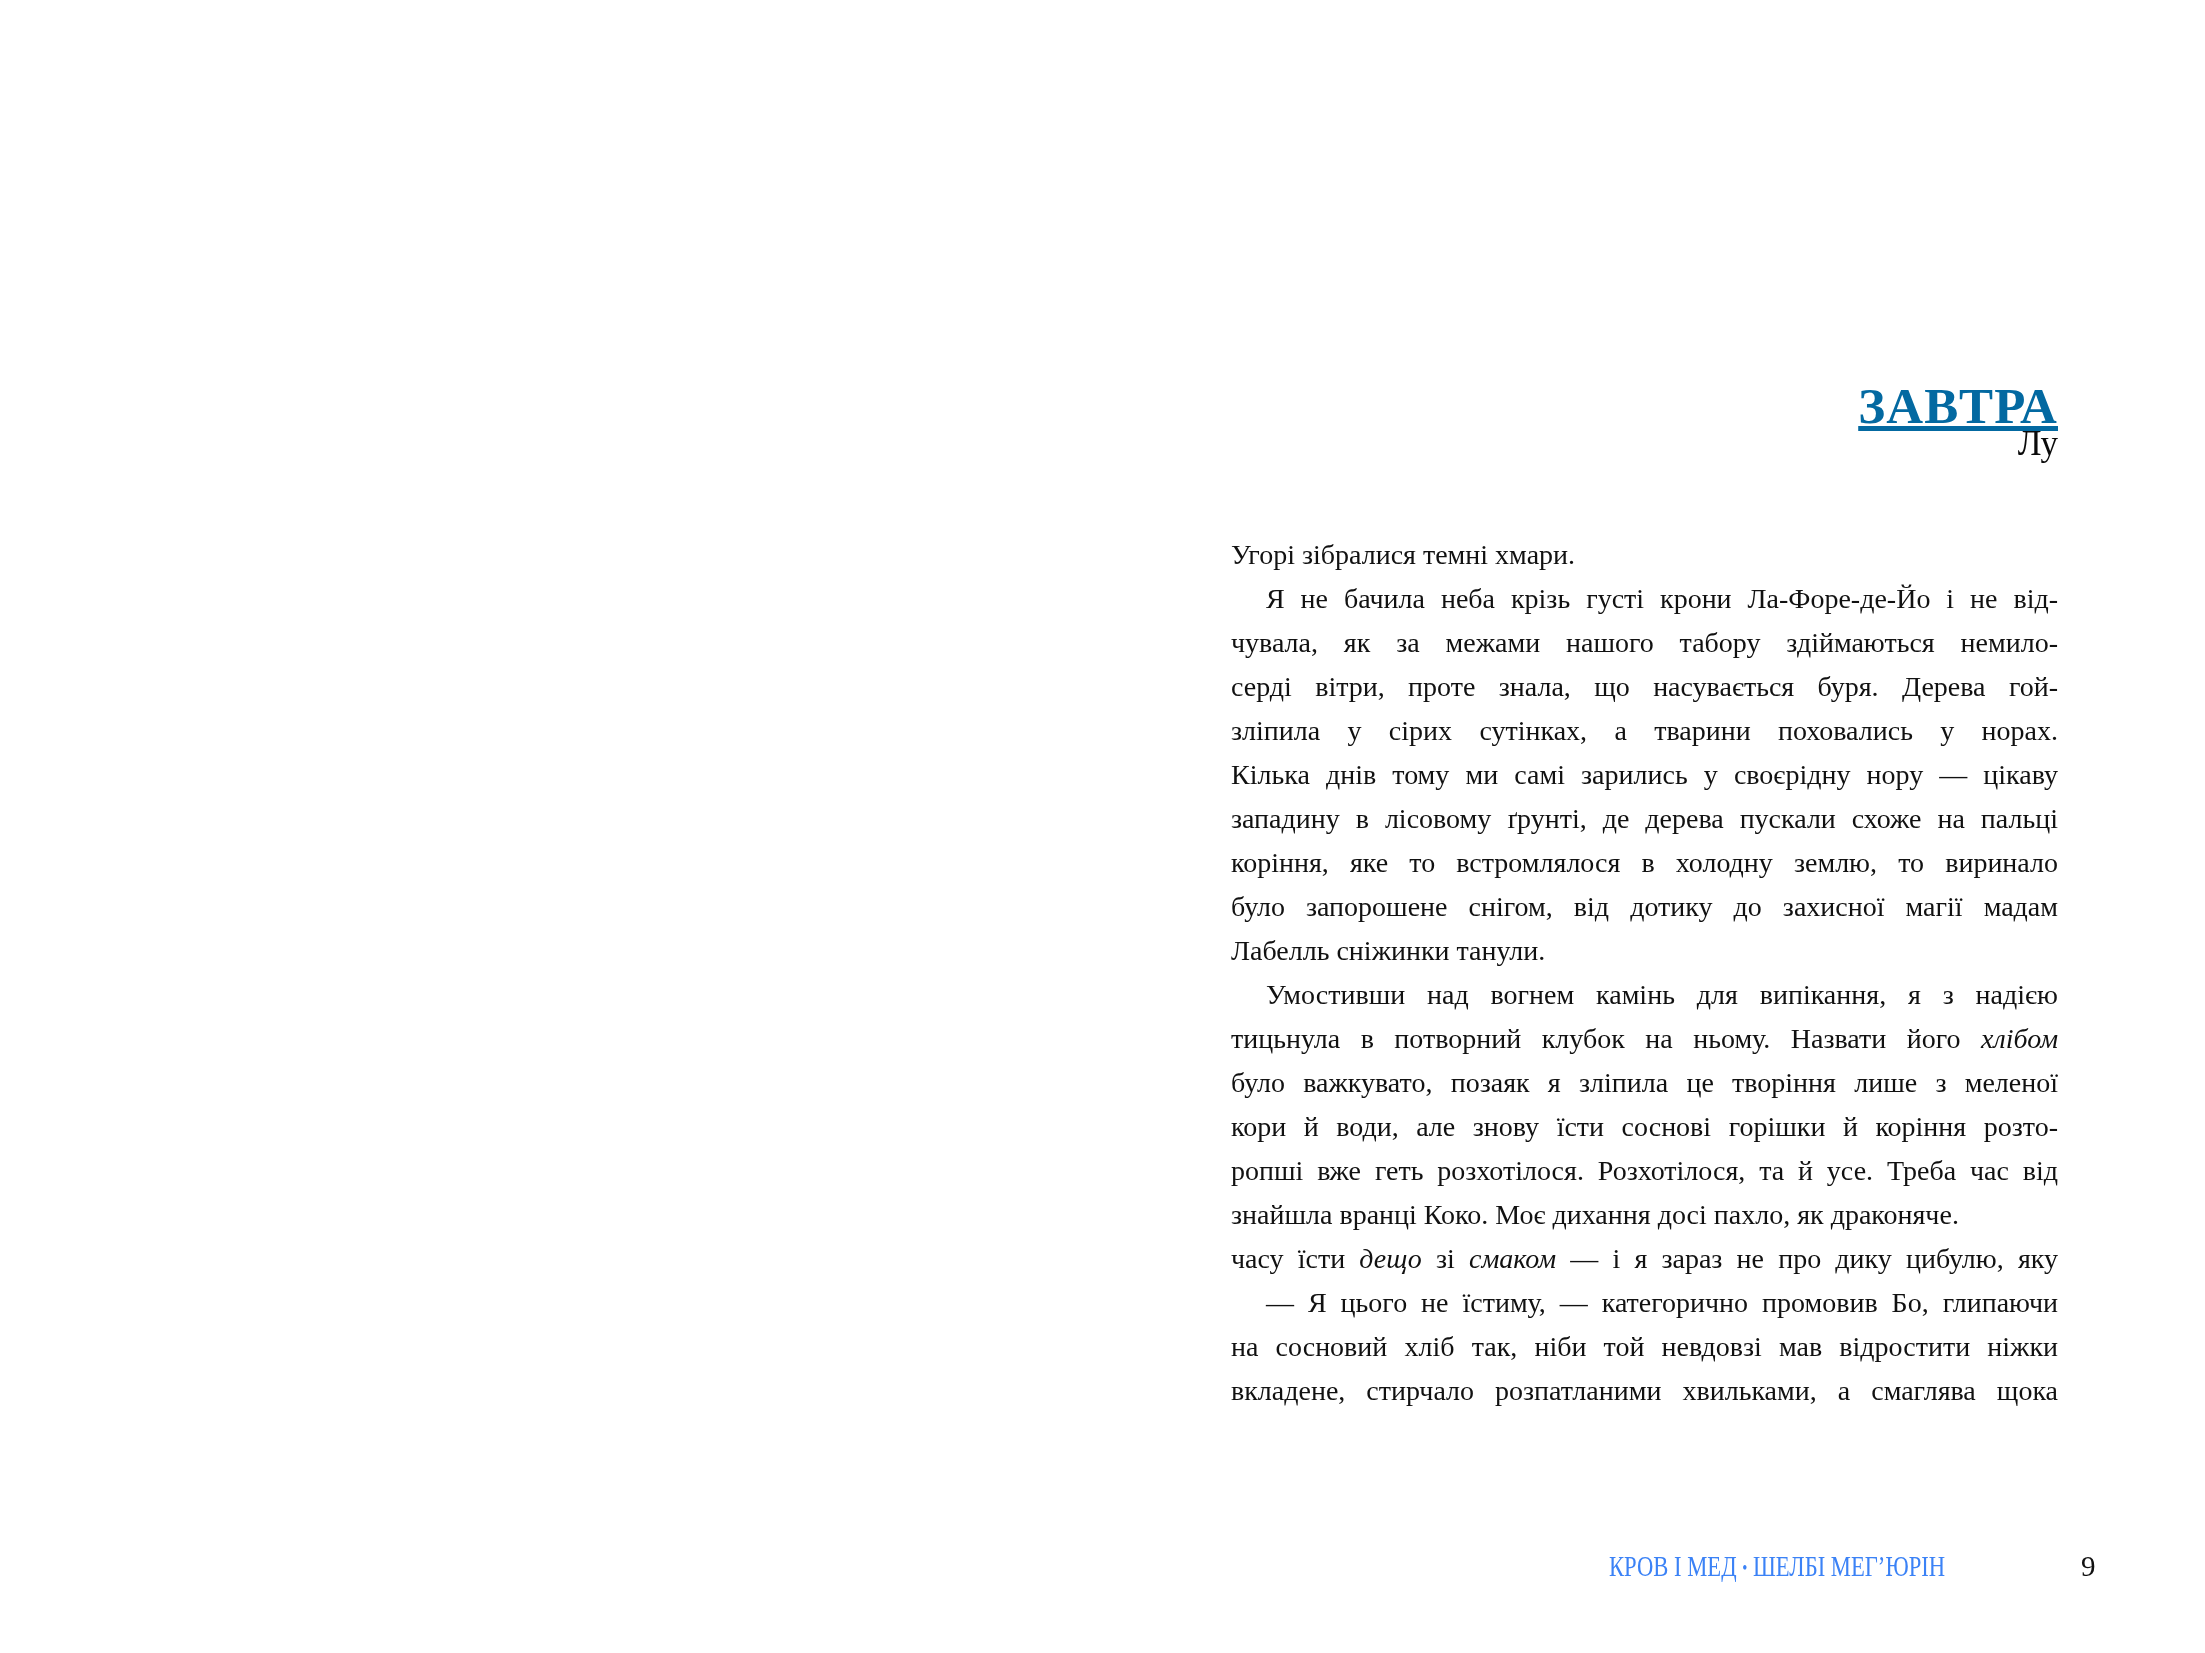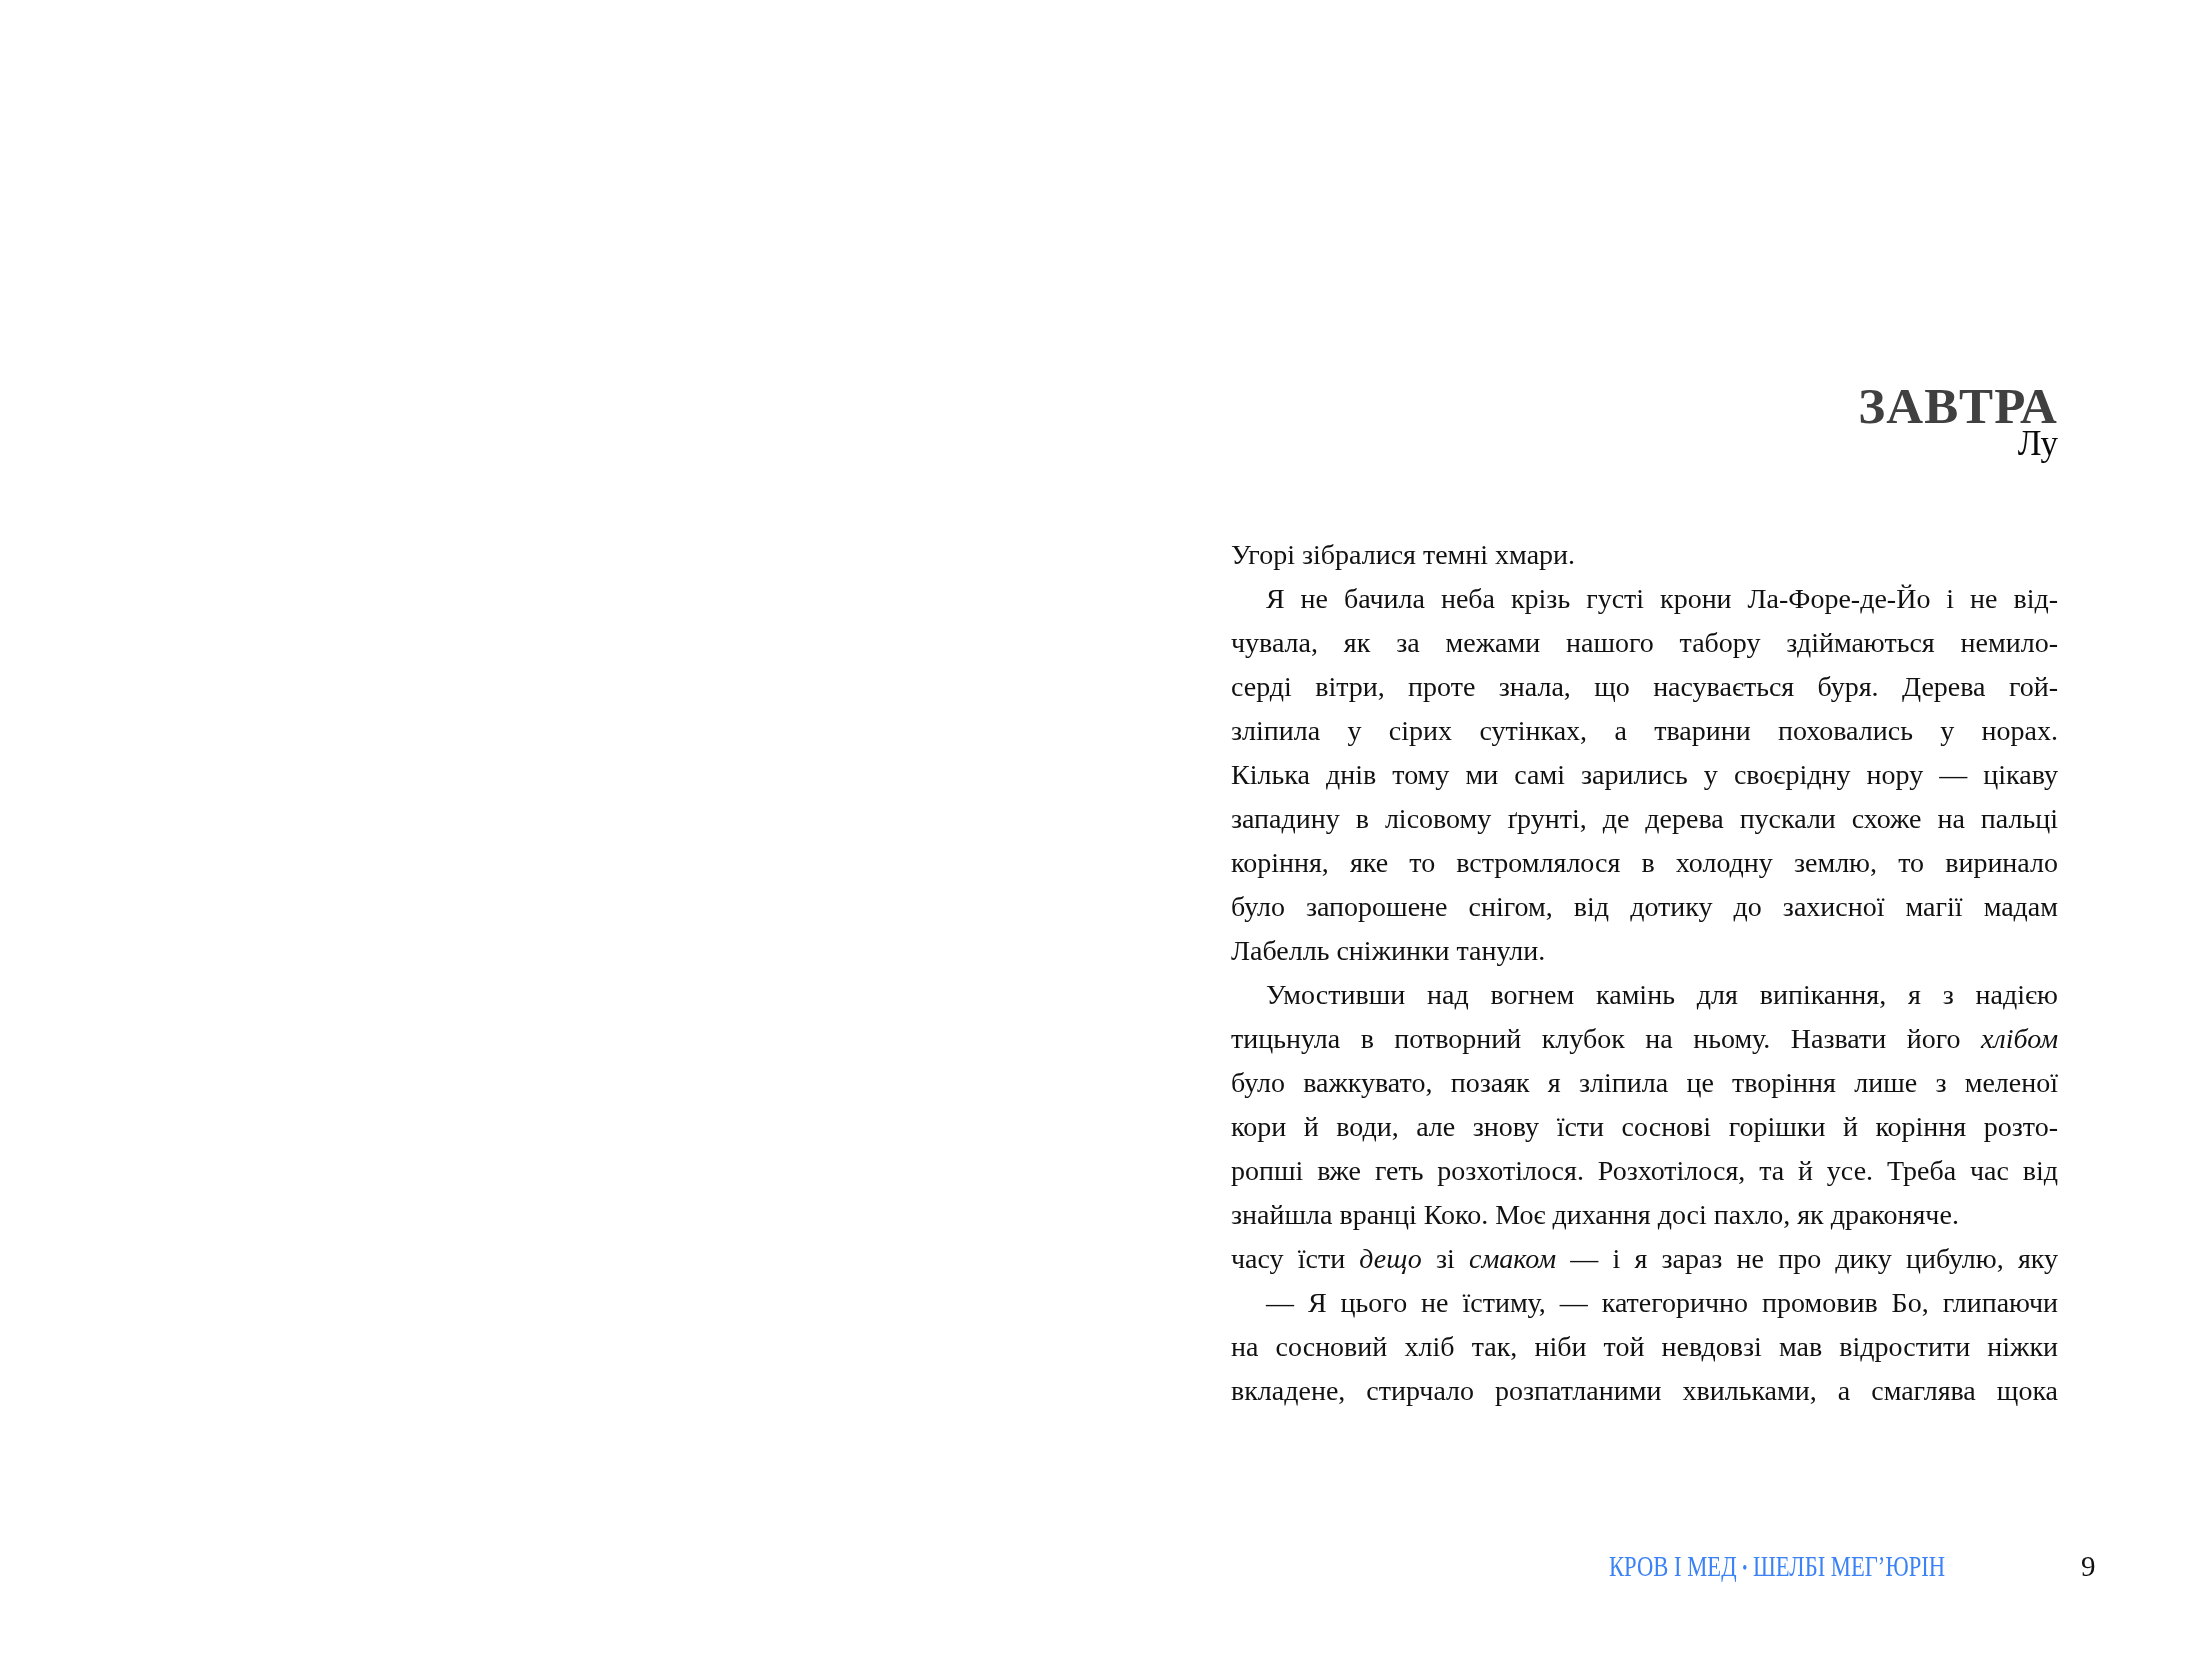--- a/index.html
+++ b/index.html
@@ -1,19 +1,19 @@
 <!DOCTYPE html>
 <html style="font-size:10px"><head>
 <meta charset="utf-8">
 <style>
   html, body { margin: 0; padding: 0; background: #ffffff; }
   body { width: 2205px; height: 1654px; position: relative; overflow: hidden; color: #111111; font-family: "Liberation Serif", "DejaVu Serif", serif; }
   .page-left { position: absolute; left: 0; top: 0; width: 1102px; height: 1654px; background: #ffffff; }
   .page-right { position: absolute; left: 1102px; top: 0; width: 1103px; height: 1654px; background: #ffffff; }
-  .chapter-title { position: absolute; right: 147px; top: 381px; font-size: 51px; font-weight: bold; letter-spacing: 1.2px; line-height: 1; white-space: nowrap; color: #404040; }
+  .chapter-title { position: absolute; right: 147px; top: 381px; font-size: 51px; font-weight: bold; letter-spacing: 1.2px; line-height: 1; white-space: nowrap; color: #0369a1; text-decoration: underline; }
   .chapter-narrator { position: absolute; right: 147px; top: 426px; font-size: 35px; line-height: 1; white-space: nowrap; color: #0a0a0a; }
   .body-text { position: absolute; left: 1231px; top: 533px; width: 827px; }
   .line { height: 44px; line-height: 44px; font-size: 28px; overflow: hidden; text-align: justify; text-align-last: justify; white-space: normal; word-spacing: 0; }
   .line.last { text-align: right; text-align-last: left; }
   .line.indent { padding-left: 35px; }
   .line em { font-style: italic; margin-top: 41px; }
   .footer { position: absolute; left: 1609px; top: 1552px; font-size: 29px; line-height: 29px; white-space: nowrap; color: #3b82f6; }
   .footer .running-title { display: inline-block; transform: scaleX(0.78); transform-origin: left center; width: 349px; }
   .page-number { position: absolute; left: 2081px; top: 1552px; font-size: 29px; line-height: 29px; color: #111; }
   .bullet { font-size: 18.7px; vertical-align: 2.5px; }

